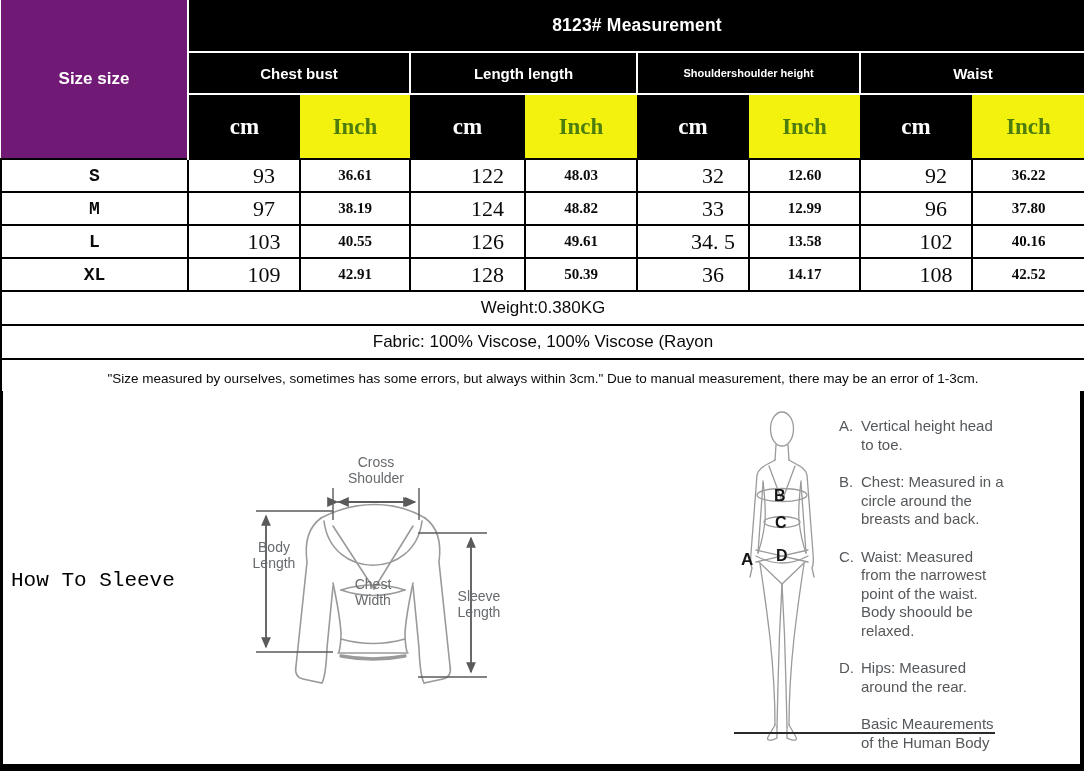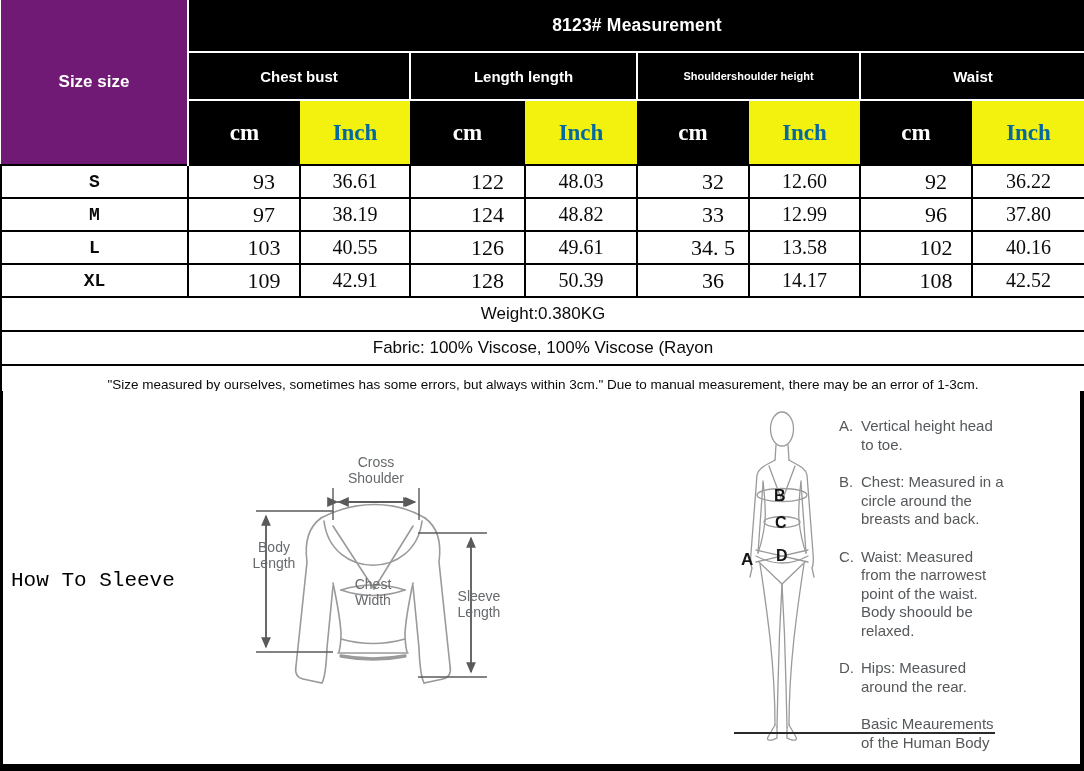--- a/index.html
+++ b/index.html
@@ -14,33 +14,33 @@
   html,body{background:#fff;}
   body{font-family:"Liberation Sans",sans-serif;}
   .sheet{position:relative;width:1084px;height:771px;background:#fff;overflow:hidden;}
 
   
   table.size-table{border-collapse:collapse;table-layout:fixed;width:1084px;}
   .size-table td{text-align:center;vertical-align:middle;padding:0;overflow:hidden;color:var(--ink);}
 
   td.h-size{background:#701a75;color:#fff;font-weight:600;font-size:17px;border-right:2px solid #fff;}
   td.h-title{background:#000;color:#fff;font-weight:bold;font-size:17.5px;height:52px;letter-spacing:.2px;}
-  tr.group-row td{background:#000;color:#fff;font-weight:bold;font-size:15px;height:48px;
+  tr.group-row td{background:#000;color:#fff;font-weight:bold;font-size:15px;height:42px;
     border-top:2px solid #fff;border-right:2px solid #fff;border-bottom:2px solid #fff;}
   tr.group-row td.small{font-size:11px;font-weight:bold;}
   tr.group-row td.last{border-right:none;}
 
   tr.units-row td{height:65px;font-family:"Liberation Serif",serif;font-weight:bold;font-size:23px;border-bottom:2px solid #000;}
   td.u-cm{background:#000;color:#fff;}
-  td.u-inch{background:var(--yellow);color:#0369a1;}
+  td.u-inch{background:var(--yellow);color:#4d7c0f;}
 
   tr.data td{border:2px solid #000;height:33px;background:#fff;}
   td.d-size{font-family:"Liberation Mono",monospace;font-weight:bold;font-size:18px;}
   td.d-cm{font-family:"Liberation Serif",serif;font-size:22px;padding-left:40px;}
-  td.d-inch{background:var(--yellow);font-family:"Liberation Serif",serif;font-weight:normal;font-size:20px;}
+  td.d-inch{background:var(--yellow);font-family:"Liberation Serif",serif;font-weight:bold;font-size:15px;}
 
   tr.info-row td{border:2px solid #000;height:34px;font-size:17px;background:#fff;}
   tr.note-row td{border:2px solid #000;height:38px;font-size:13.5px;background:#fff;}
 
   
   .bottom-section{position:absolute;left:0;top:391px;width:1084px;height:380px;background:#fff;
     border-left:3px solid #000;border-right:4px solid #000;border-bottom:7px solid #000;}
   .howto{position:absolute;left:8px;top:178px;font-family:"Liberation Mono",monospace;font-size:21px;color:#000;white-space:nowrap;}
   .diagram-label{position:absolute;font-size:14px;line-height:16px;color:var(--label-gray);text-align:center;white-space:pre-line;}
   .lbl-cross{left:330px;top:63px;width:86px;}

